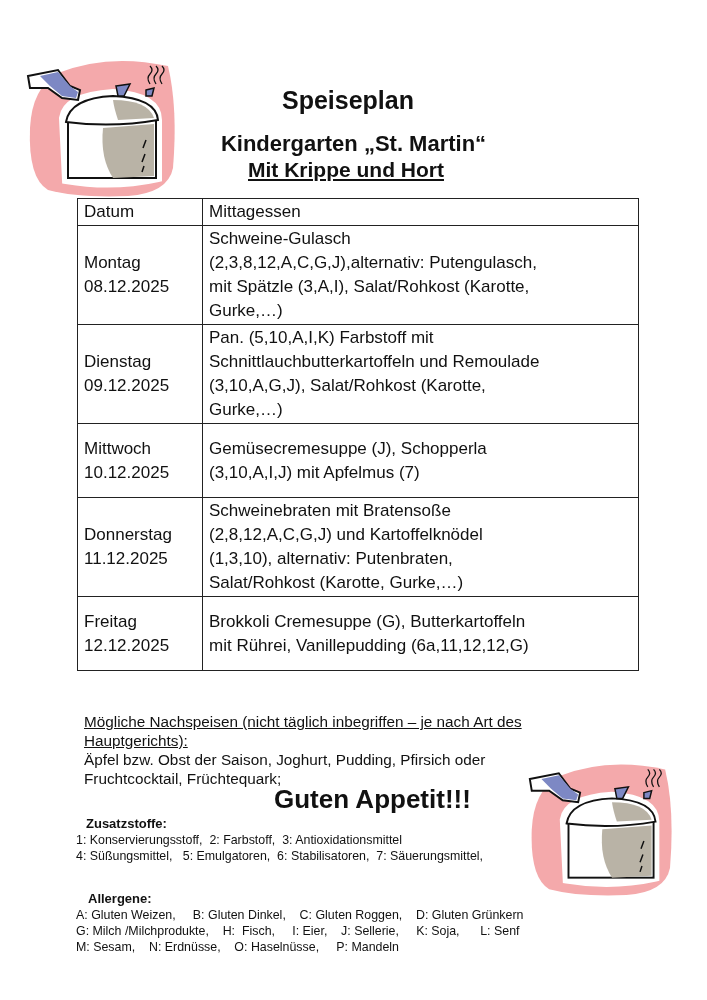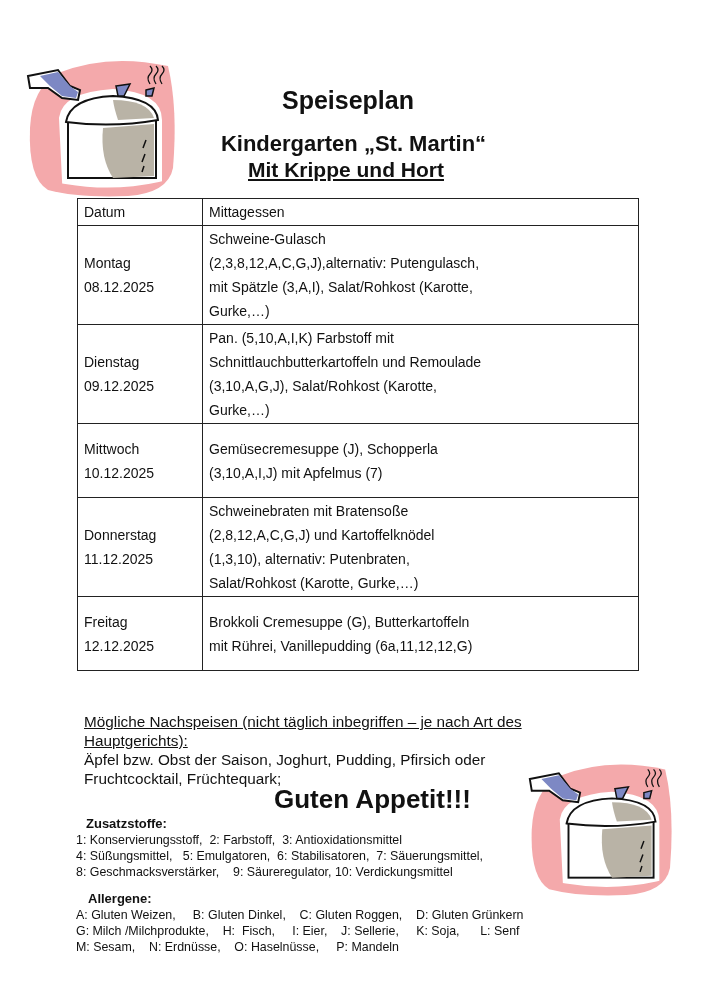--- a/index.html
+++ b/index.html
@@ -12,21 +12,21 @@
   .pot-bottom { left: 520px; top: 752px; width: 155px; height: 145px; }
   .title {
     position: absolute; left: 0; width: 707px; text-align: center;
     font-weight: bold; color: #111;
   }
   .t1 { top: 86px; font-size: 25px; left: 0; padding-left: 12px; width: 672px; }
   .t2 { top: 131px; font-size: 22px; left: 0; width: 707px; line-height: 26px; }
   .t3 { top: 157px; font-size: 21px; left: 0; width: 692px; line-height: 26px; text-decoration: underline; }
   table.menu {
     position: absolute; left: 77px; top: 198px; width: 562px;
-    border-collapse: collapse; font-size: 14px; line-height: 24px;
+    border-collapse: collapse; font-size: 17px; line-height: 24px;
   }
   table.menu td, table.menu th {
     border: 1.3px solid #222; vertical-align: middle; text-align: left;
     font-weight: normal; padding: 0 6px;
   }
   table.menu th { height: 26px; }
   .col-date { width: 112px; }
   .row-mo td { height: 98px; }
   .row-di td { height: 98px; }
   .row-mi td { height: 73px; }
@@ -144,21 +144,20 @@
   <div>Äpfel bzw. Obst der Saison, Joghurt, Pudding, Pfirsich oder</div>
   <div>Fruchtcocktail, Früchtequark;</div>
 </div>
 
 <div class="appetit">Guten Appetit!!!</div>
 
 <div class="zusatz">
   <div class="h">Zusatzstoffe:</div>
   <div class="pre">1: Konservierungsstoff,  2: Farbstoff,  3: Antioxidationsmittel</div>
   <div class="pre">4: Süßungsmittel,   5: Emulgatoren,  6: Stabilisatoren,  7: Säuerungsmittel,</div>
-  <div class="pre">8: Geschmacksverstärker,    9: Säureregulator, 10: Verdickungsmittel</div>
 </div>
 
 <div class="allerg">
   <div class="h">Allergene:</div>
   <div class="pre">A: Gluten Weizen,     B: Gluten Dinkel,    C: Gluten Roggen,    D: Gluten Grünkern</div>
   <div class="pre">G: Milch /Milchprodukte,    H:  Fisch,     I: Eier,    J: Sellerie,     K: Soja,      L: Senf</div>
   <div class="pre">M: Sesam,    N: Erdnüsse,    O: Haselnüsse,     P: Mandeln</div>
 </div>
 
 <svg class="pot pot-bottom" viewBox="0 0 160 150">

